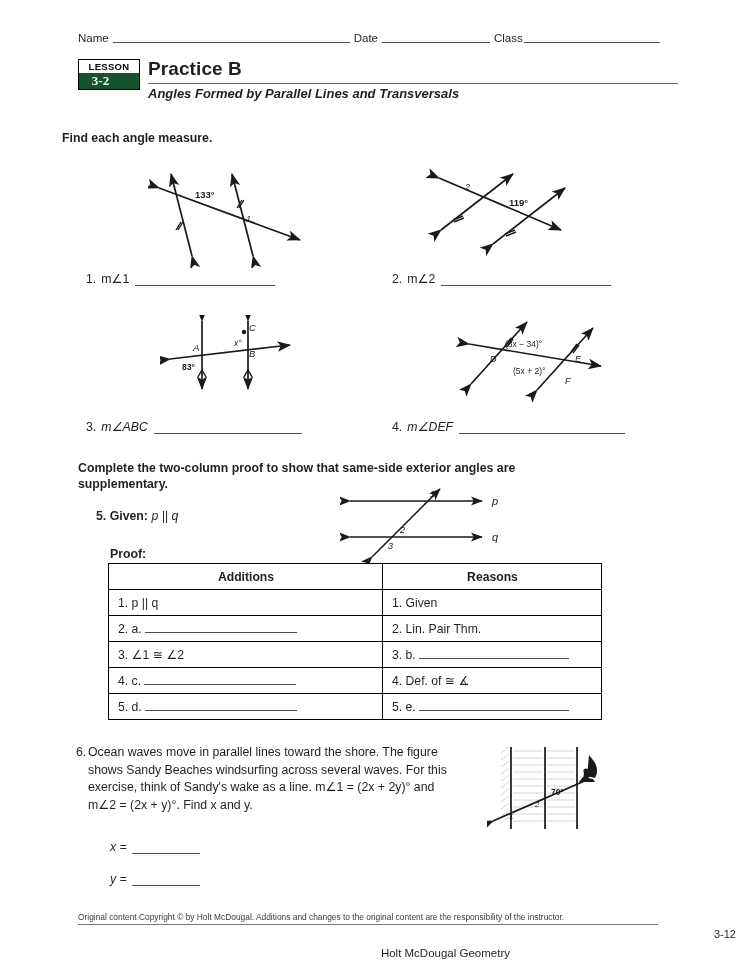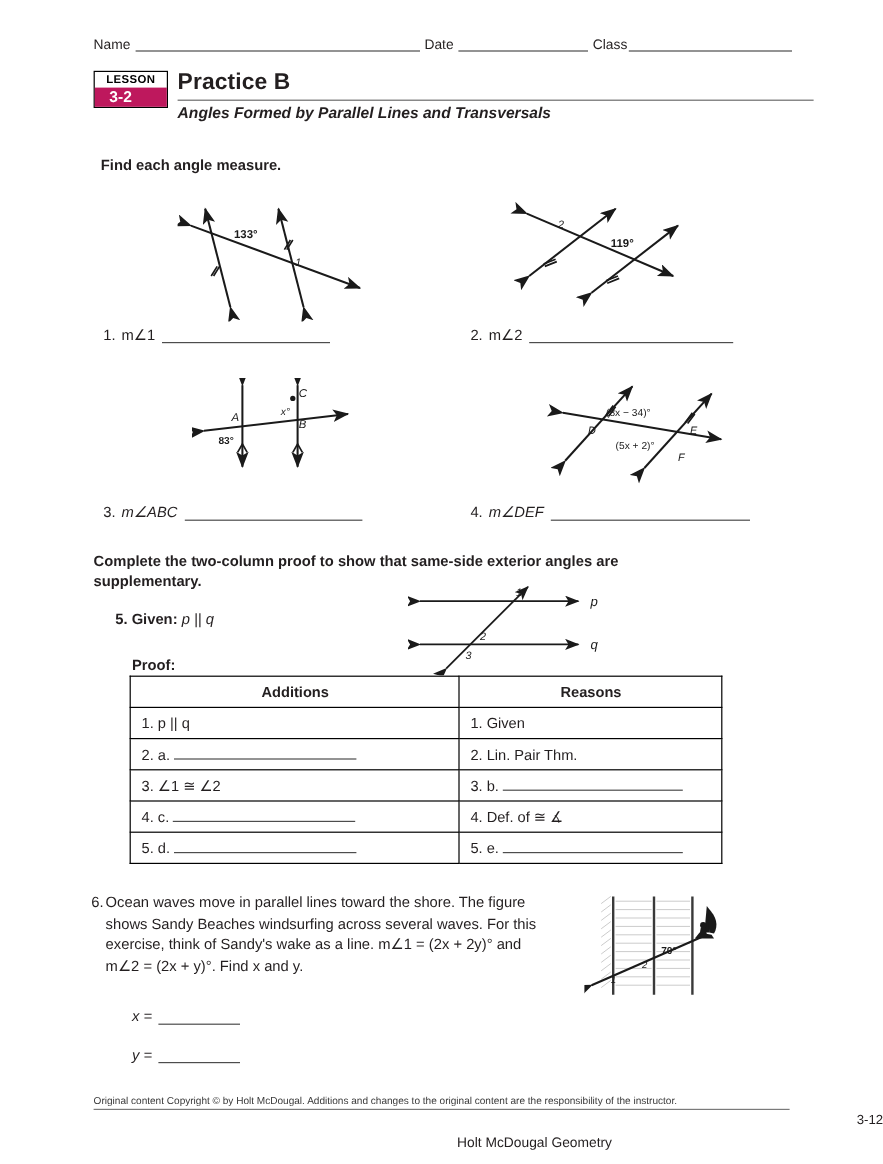--- a/index.html
+++ b/index.html
@@ -51,26 +51,27 @@
     background: #fff;
   }
   .badge-top {
     font-size: 9.5px;
     font-weight: bold;
     letter-spacing: .3px;
     padding: 1px 0 1px 0;
     color: #000;
   }
   .badge-bot {
-    background: #be185d;
+    background: #14532d;
     color: #fff;
     font-size: 13px;
     font-weight: bold;
     padding: 0 17px 1px 0;
     line-height: 15px;
+    font-family: Liberation Serif, serif;
   }
   .title-main {
     position: absolute;
     left: 148px; top: 58px;
     font-size: 19px;
     font-weight: bold;
     letter-spacing: .1px;
   }
   .title-rule {
     position: absolute;
@@ -86,21 +87,21 @@
     font-style: italic;
   }
 
   
   .instr {
     position: absolute;
     font-size: 12.3px;
     font-weight: bold;
     line-height: 16px;
   }
-  #instr-1 { left: 84px; top: 130px; }
+  #instr-1 { left: 62px; top: 130px; }
   #instr-2 { left: 78px; top: 460px; width: 470px; }
 
   
   .fig { position: absolute; }
 
   
   .prompt {
     position: absolute;
     font-size: 12.3px;
     display: flex;

